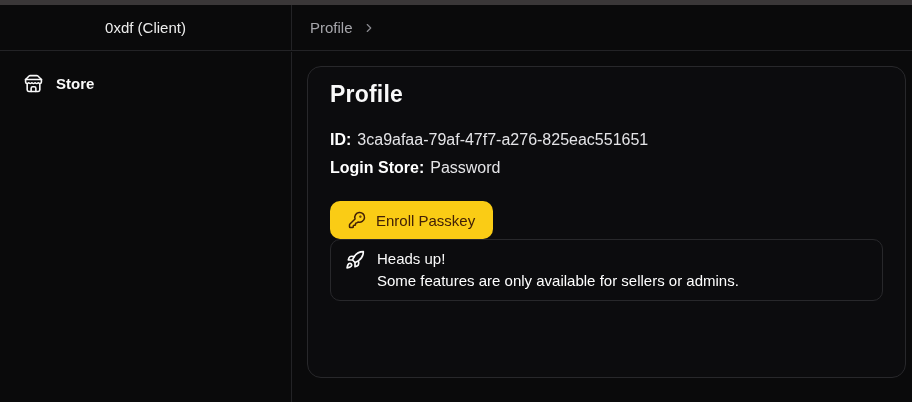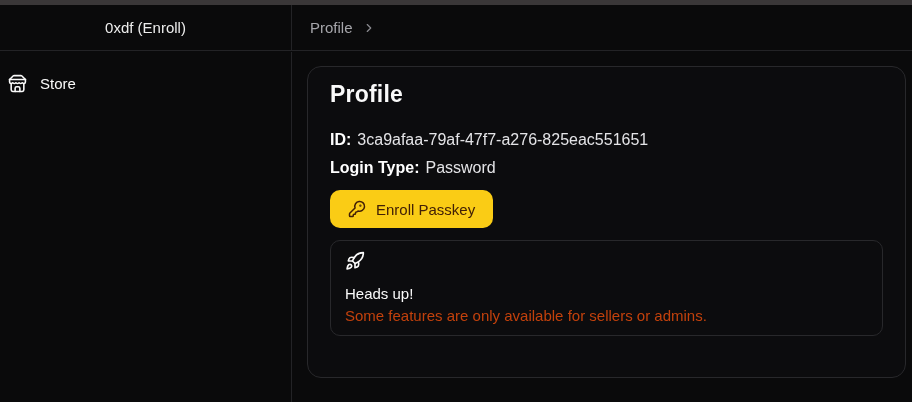--- a/index.html
+++ b/index.html
@@ -41,22 +41,22 @@
 
   
   .sidebar {
     position: absolute; top: 47px; left: 0; bottom: 0;
     width: 292px;
     border-right: 1px solid #232326;
     padding-top: 14px;
   }
   .sidebar-item {
     display: flex; align-items: center; gap: 13px;
-    padding: 8px 8px;
-    font-size: 15px; font-weight: 400; color: #fafafa;
+    padding: 8px 24px;
+    font-size: 15px; font-weight: 700; color: #fafafa;
     cursor: pointer;
     text-align: right;
   }
   .sidebar-item .icon { display: flex; align-items: center; color: #fafafa; }
 
   
   .main { position: absolute; top: 52px; left: 293px; right: 0; bottom: 0; }
   .card {
     position: absolute; left: 14px; top: 9px;
     width: 599px; height: 312px;
@@ -67,53 +67,51 @@
   }
   .card-title {
     font-size: 23px; line-height: 1; font-weight: 700; color: #fafafa;
     letter-spacing: 0.2px;
   }
   .fields { margin-top: 20px; }
   .field { font-size: 16px; line-height: 28px; color: #e4e4e7; }
   .field-label { font-weight: 700; color: #ffffff; margin-right: 6px; }
 
   .enroll-btn {
-    margin-top: 8px;
+    margin-top: 19px;
     display: inline-flex; align-items: center; gap: 10px;
     height: 38px; padding: 0 18px;
     background: #facc15; color: #422006;
     border: none; border-radius: 10px;
     font-family: "Liberation Sans", sans-serif;
     font-size: 15px; font-weight: 500;
     cursor: pointer;
   }
   .enroll-btn .icon { display: flex; align-items: center; color: #422006; }
 
   .notice {
-    margin-top: 12px;
     display: flex; align-items: flex-start; gap: 12px;
     border: 1px solid #28282b;
     border-radius: 10px;
     padding: 8px 14px;
-    flex-direction: column;
   }
   .notice .icon { display: flex; align-items: center; color: #fafafa; padding-top: 2px; }
   .notice-title { font-size: 15px; line-height: 22px; color: #fafafa; }
-  .notice-desc { font-size: 15px; line-height: 22px; color: #c2410c; }
+  .notice-desc { font-size: 15px; line-height: 22px; color: #ffffff; }
 </style>
 </head>
 <body>
 
 <div class="chrome-strip"></div>
 
 <div class="app">
 
   <div class="header">
     <div class="header-left">
-      <span>0xdf (Enroll)</span>
+      <span>0xdf (Client)</span>
     </div>
     <div class="header-right">
       <span class="crumb">Profile</span>
       <span class="crumb-sep">
         <svg width="14" height="14" viewBox="0 0 24 24" fill="none" stroke="currentColor" stroke-width="2" stroke-linecap="round" stroke-linejoin="round">
             <path d="m9 18 6-6-6-6"></path>
           </svg>
       </span>
     </div>
   </div>
@@ -135,21 +133,21 @@
 
   <div class="main">
     <div class="card">
       <div class="card-title">Profile</div>
 
       <div class="fields">
         <div class="field">
           <span class="field-label">ID:</span><span>3ca9afaa-79af-47f7-a276-825eac551651</span>
         </div>
         <div class="field">
-          <span class="field-label">Login Type:</span><span>Password</span>
+          <span class="field-label">Login Store:</span><span>Password</span>
         </div>
       </div>
 
       <button class="enroll-btn">
         <span class="icon">
           <svg width="18" height="18" viewBox="0 0 24 24" fill="none" stroke="currentColor" stroke-width="2" stroke-linecap="round" stroke-linejoin="round">
             <path d="M2.586 17.414A2 2 0 0 0 2 18.828V21a1 1 0 0 0 1 1h3a1 1 0 0 0 1-1v-1a1 1 0 0 1 1-1h1a1 1 0 0 0 1-1v-1a1 1 0 0 1 1-1h.172a2 2 0 0 0 1.414-.586l.814-.814a6.5 6.5 0 1 0-4-4z"></path>
             <circle cx="16.5" cy="7.5" r=".5" fill="currentColor"></circle>
           </svg>
         </span>

